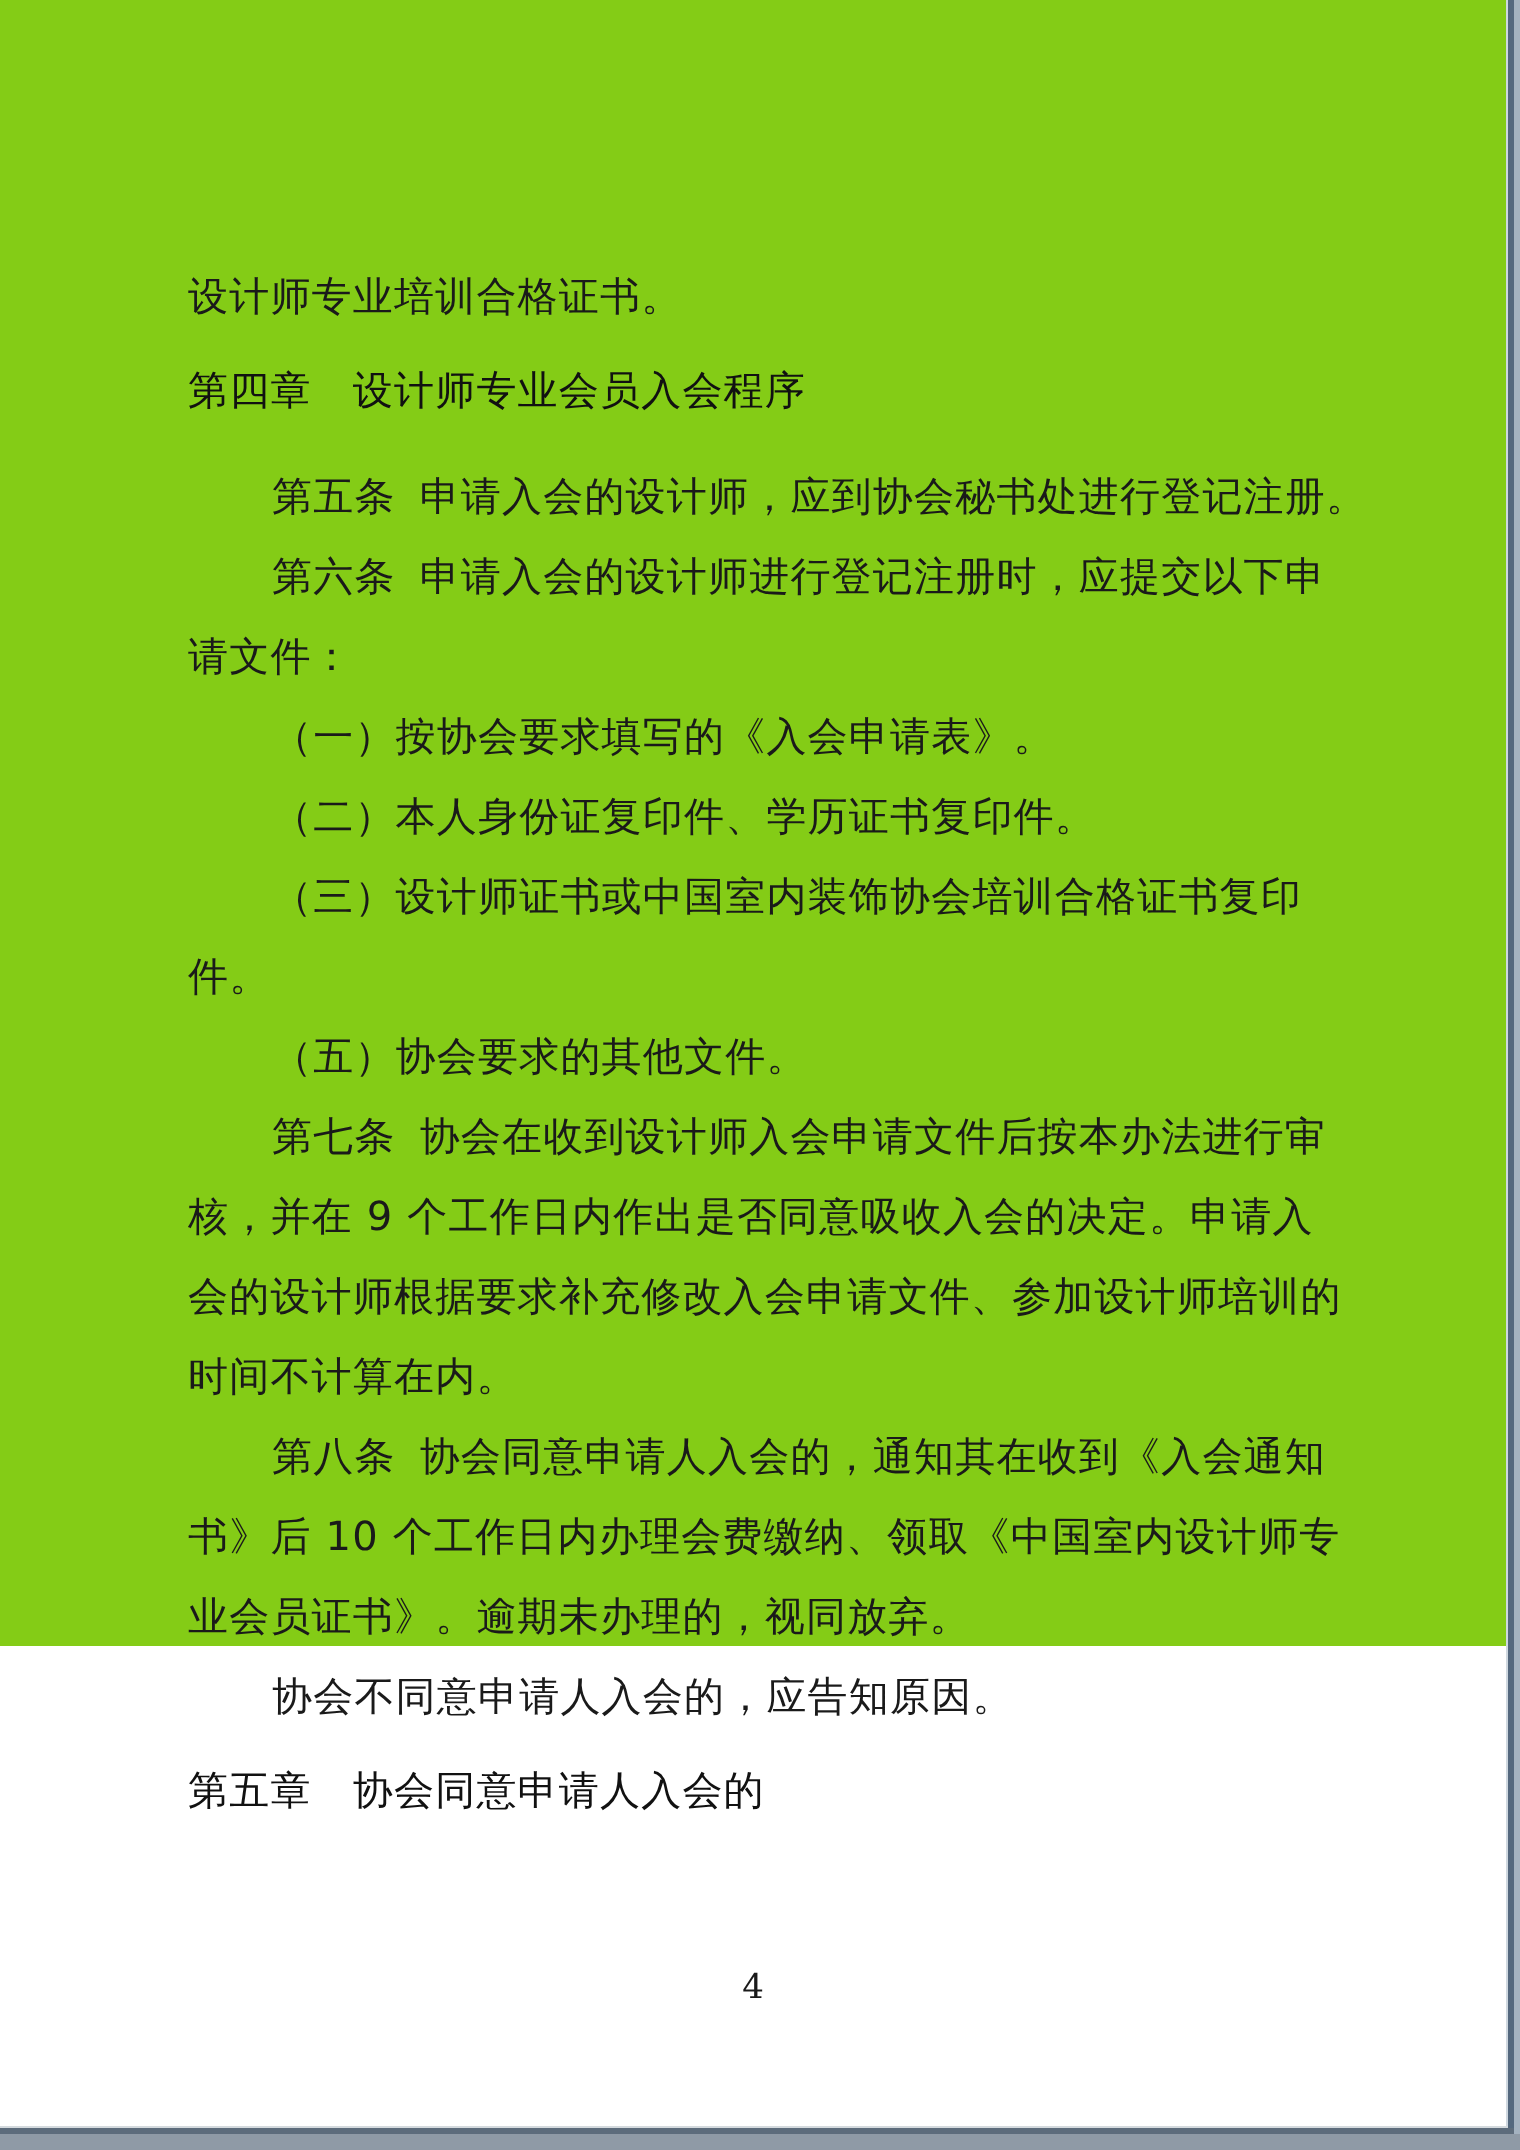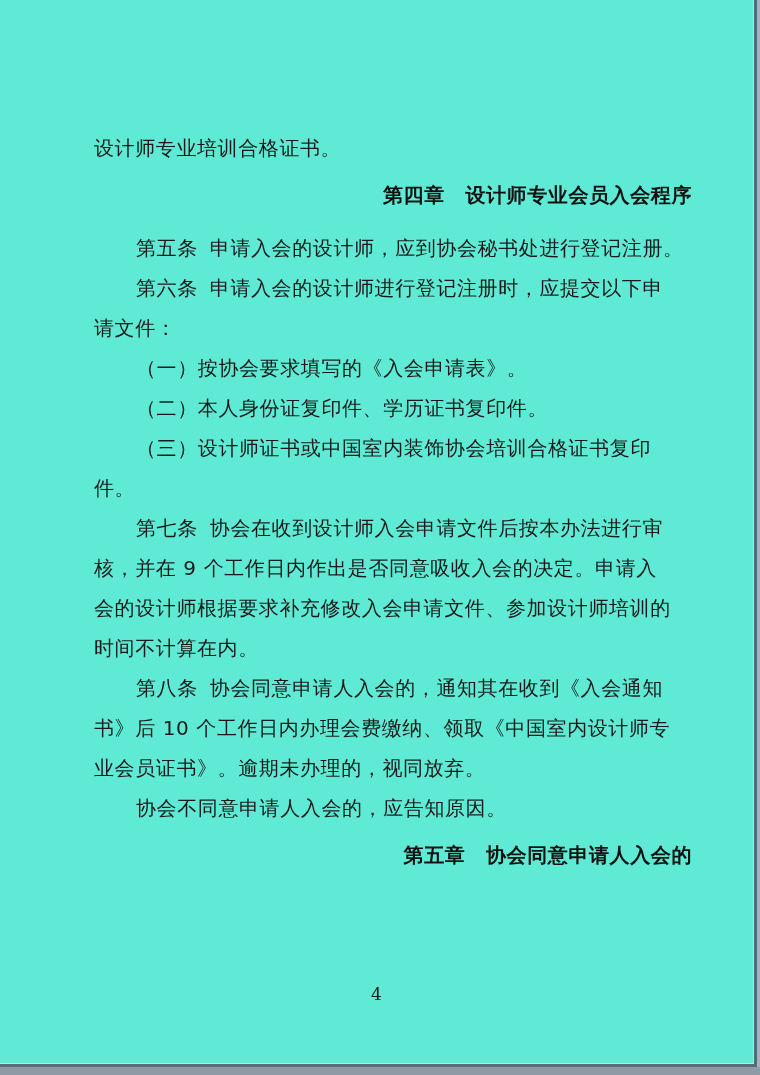--- a/index.html
+++ b/index.html
@@ -4,38 +4,38 @@
 <style>
   html, body { margin: 0; padding: 0; }
   body {
     width: 760px; height: 1075px;
     position: relative; overflow: hidden;
     background: #ffffff;
     font-family: "DejaVu Sans", sans-serif;
   }
   .page {
     position: absolute; left: 0; top: 0;
-    width: 753px; height: 1063px;
-    background: #5eead4;
+    width: 753px; height: 823px;
+    background: #84cc16;
   }
   .content {
     position: absolute; left: 94px; top: 128px; width: 598px;
     color: #1a1a1a;
     font-size: 20px; line-height: 40px; letter-spacing: 0.6px;
   }
   .content p {
     margin: 0;
     text-indent: 42px;
     white-space: pre-wrap;
   }
   .content p.no-indent { text-indent: 0; }
   .heading {
-    font-weight: bold;
+    font-weight: normal;
     color: #111111;
-    text-align: right;
+    text-align: left;
     text-indent: 0 !important;
     margin: 7px 0 13px 0 !important;
   }
   .label { font-weight: normal; margin-right: 12px; }
   .page-num {
     position: absolute; left: 0; top: 984px; width: 753px;
     text-align: center;
     font-family: "DejaVu Serif", serif;
     font-size: 17px; color: #1a1a1a;
   }
@@ -64,20 +64,21 @@
 请文件：</span></p>
 
     <p>（一）按协会要求填写的《入会申请表》。</p>
 
     <p>（二）本人身份证复印件、学历证书复印件。</p>
 
     <p>（三）设计师证书或中国室内装饰协会培训合格证书复印
 件。</p>
 
 
+    <p>（五）协会要求的其他文件。</p>
 
     <p><span class="label">第七条</span><span>协会在收到设计师入会申请文件后按本办法进行审
 核，并在 9 个工作日内作出是否同意吸收入会的决定。申请入
 会的设计师根据要求补充修改入会申请文件、参加设计师培训的
 时间不计算在内。</span></p>
 
     <p><span class="label">第八条</span><span>协会同意申请人入会的，通知其在收到《入会通知
 书》后 10 个工作日内办理会费缴纳、领取《中国室内设计师专
 业会员证书》。逾期未办理的，视同放弃。</span></p>
 

